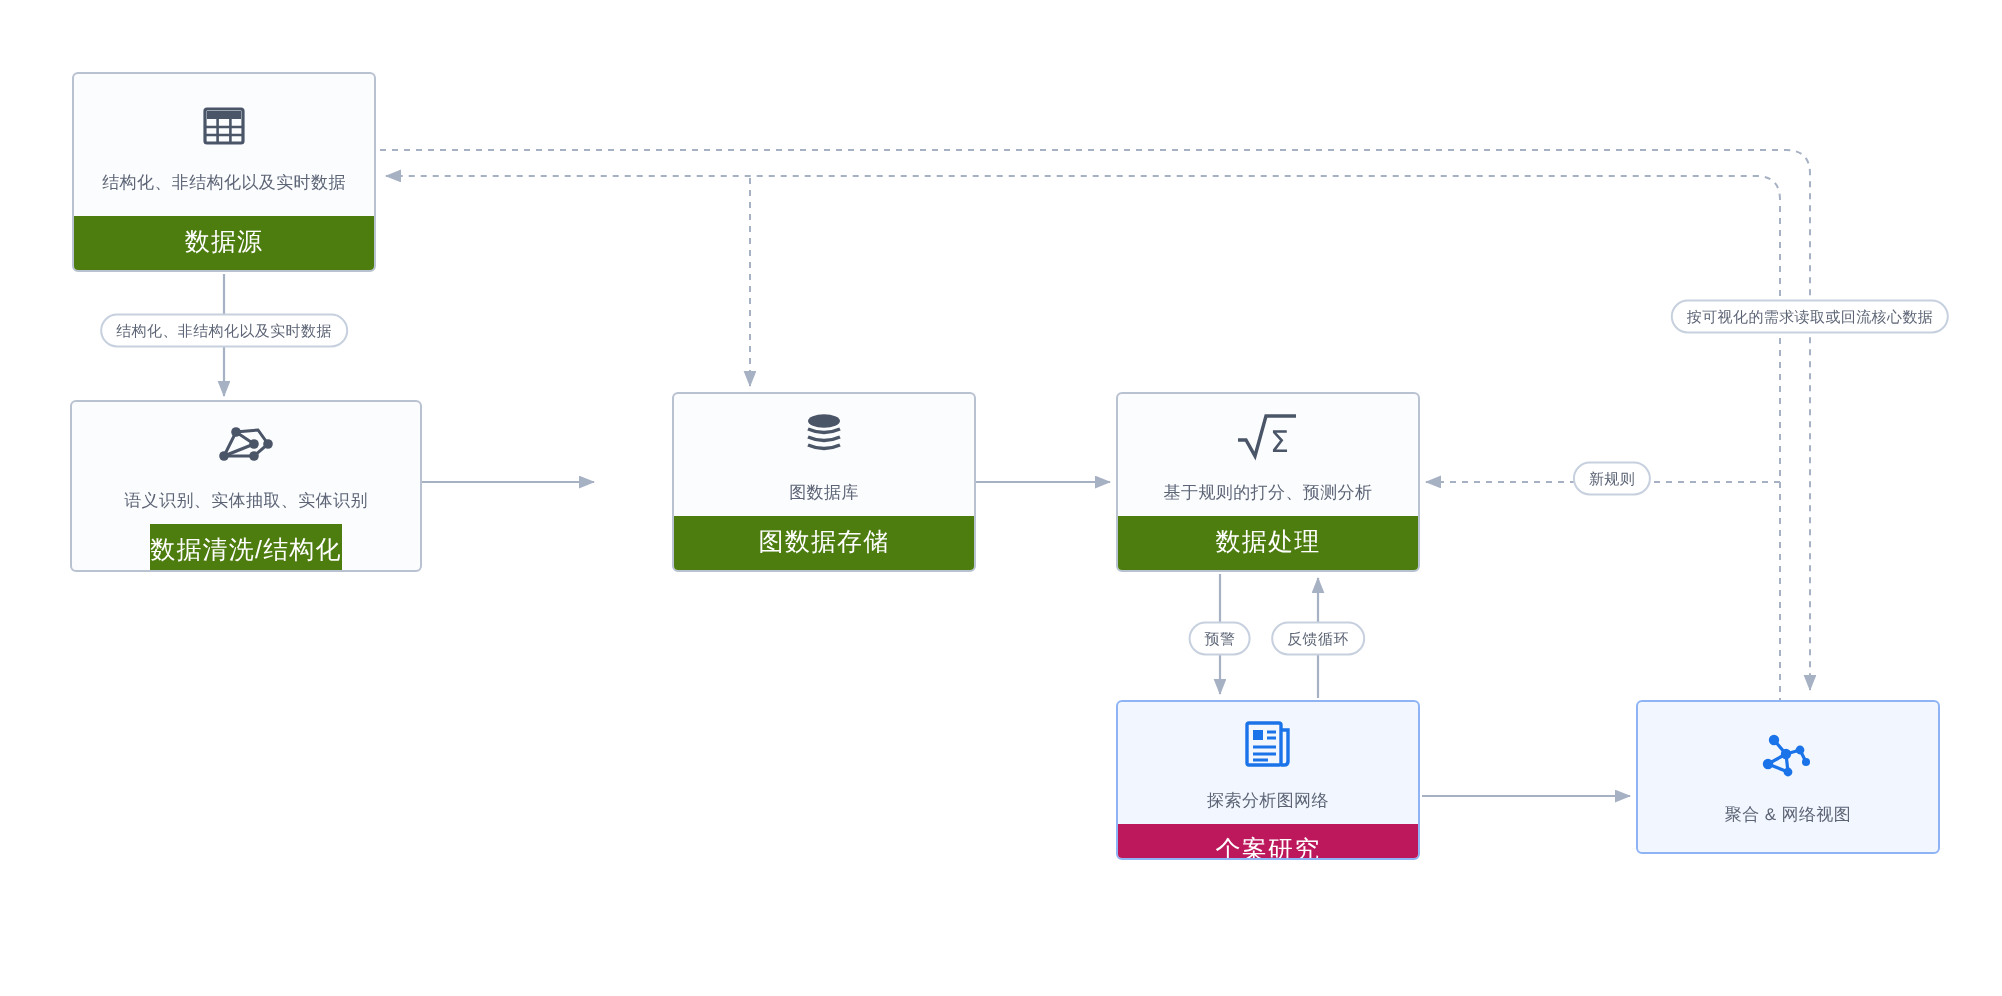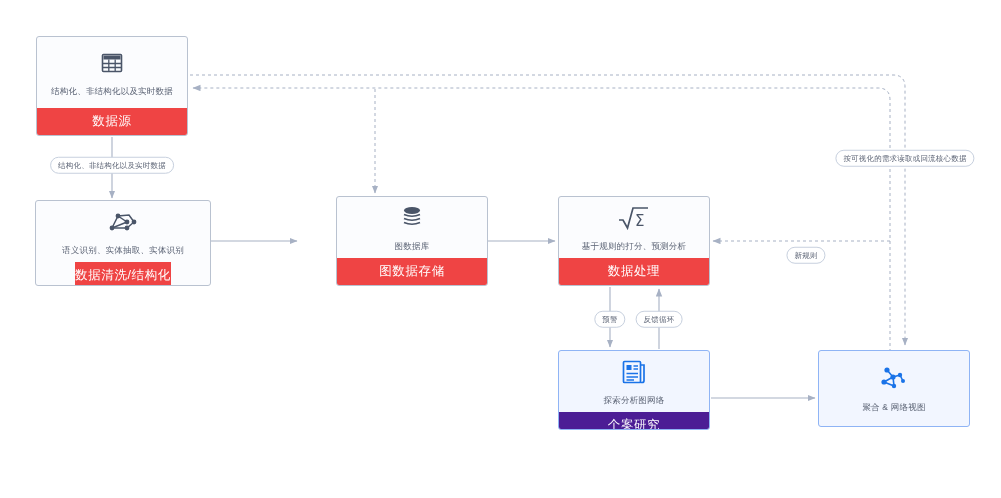--- a/index.html
+++ b/index.html
@@ -56,30 +56,30 @@
   .node-desc {
     font-size: 8.5px;
     color: #5c6475;
     text-align: center;
     line-height: 1.25;
     letter-spacing: 0.2px;
   }
   .node-header {
     flex: 0 0 auto;
     height: 27px;
-    background: #ef4444;
+    background: #4d7c0f;
     color: #ffffff;
     font-size: 12.5px;
     display: flex;
     align-items: center;
     justify-content: center;
     letter-spacing: 0.6px;
   }
   .node.blue .node-header {
-    background: #4c1d95;
+    background: #be185d;
   }
   .edge-label {
     position: absolute;
     box-sizing: border-box;
     transform: translate(-50%, -50%);
     background: #ffffff;
     border: 1px solid #c7d0de;
     border-radius: 9px;
     color: #5c6475;
     font-size: 7.5px;
@@ -229,17 +229,17 @@
       <div class="node-desc">聚合 &amp; 网络视图</div>
     </div>
   </div>
 
   <div class="edge-label" style="left:112px; top:165px;">结构化、非结构化以及实时数据</div>
 
   <div class="edge-label" style="left:610px; top:319px;">预警</div>
 
   <div class="edge-label" style="left:659px; top:319px;">反馈循环</div>
 
-  <div class="edge-label" style="left:806px; top:255px;">新规则</div>
+  <div class="edge-label" style="left:806px; top:239px;">新规则</div>
 
   <div class="edge-label" style="left:905px; top:158px;text-align:right;">按可视化的需求读取或回流核心数据</div>
 
 </div>
 
 </body></html>

